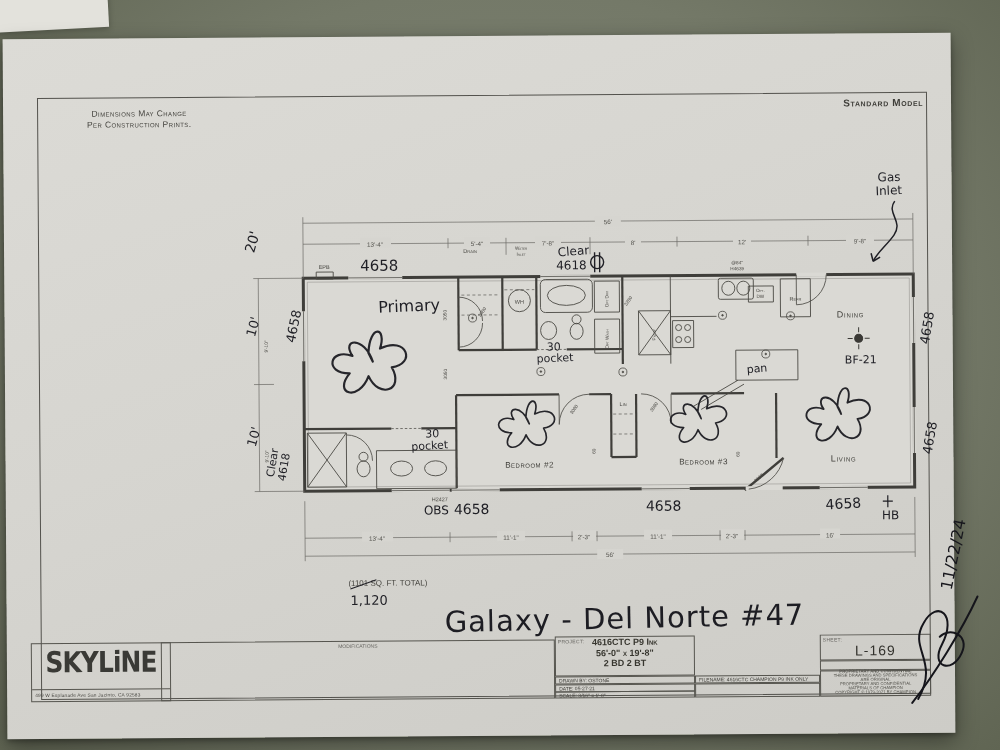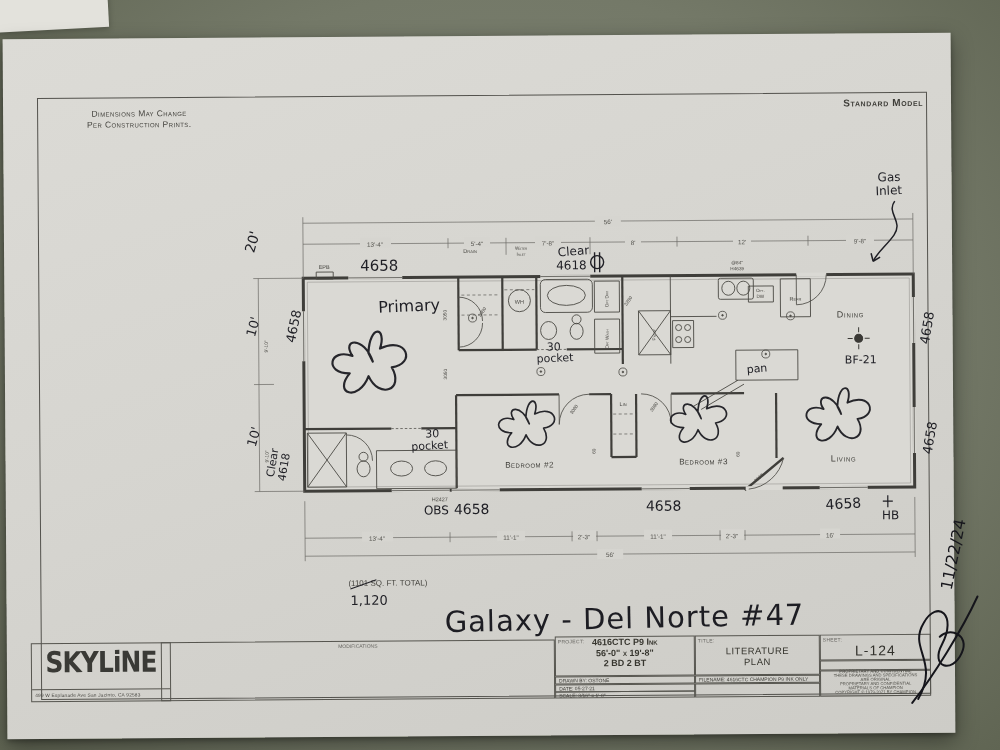--- a/index.html
+++ b/index.html
@@ -395,32 +395,25 @@
       <span class="tag">PROJECT:</span>
       <div class="projlines">
         <div>4616CTC P9 Ink</div>
         <div>56'-0" x 19'-8"</div>
         <div>2 BD 2 BT</div>
       </div>
     </div>
     <div class="tb subrow" style="left:524px;top:40px;width:140px">DRAWN BY: OSTONE</div>
     <div class="tb subrow" style="left:524px;top:47.5px;width:140px">DATE: 05-27-21</div>
     <div class="tb subrow" style="left:524px;top:55px;width:140px;height:7px">SCALE: 3/16" = 1'-0"</div>
-    <div class="tb" style="left:664px;top:0;width:125px;height:40px">
-      <span class="tag">TITLE:</span>
-      <div class="titlelines">
-        <div>LITERATURE</div>
-        <div>PLAN</div>
-      </div>
-    </div>
     <div class="tb subrow" style="left:664px;top:40px;width:125px">FILENAME: 4616CTC CHAMPION P9 INK ONLY</div>
     <div class="tb" style="left:664px;top:48px;width:125px;height:14px"></div>
     <div class="tb" style="left:789px;top:0;width:111px;height:26px">
       <span class="tag">SHEET:</span>
-      <div class="sheetno">L-124</div>
+      <div class="sheetno">L-169</div>
     </div>
     <div class="tb" style="left:789px;top:26px;width:111px;height:10px"></div>
     <div class="tb" style="left:789px;top:36px;width:111px;height:26px">
       <div class="prop">
         <div style="font-weight:bold">PROPRIETARY AND CONFIDENTIAL</div>
         <div>THESE DRAWINGS AND SPECIFICATIONS ARE ORIGINAL</div>
         <div>PROPRIETARY AND CONFIDENTIAL MATERIALS OF CHAMPION</div>
         <div>COPYRIGHT © 1979-2021 BY CHAMPION</div>
       </div>
     </div>

